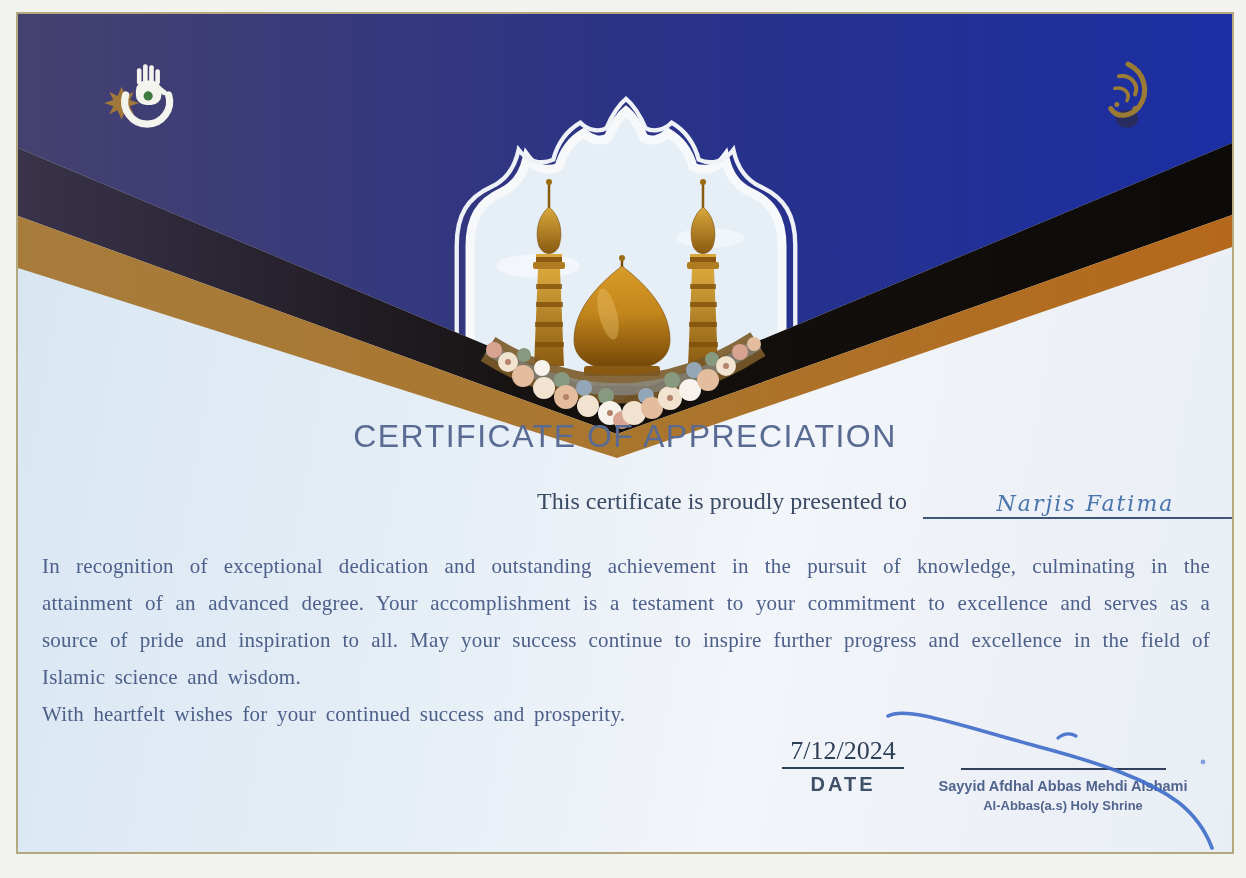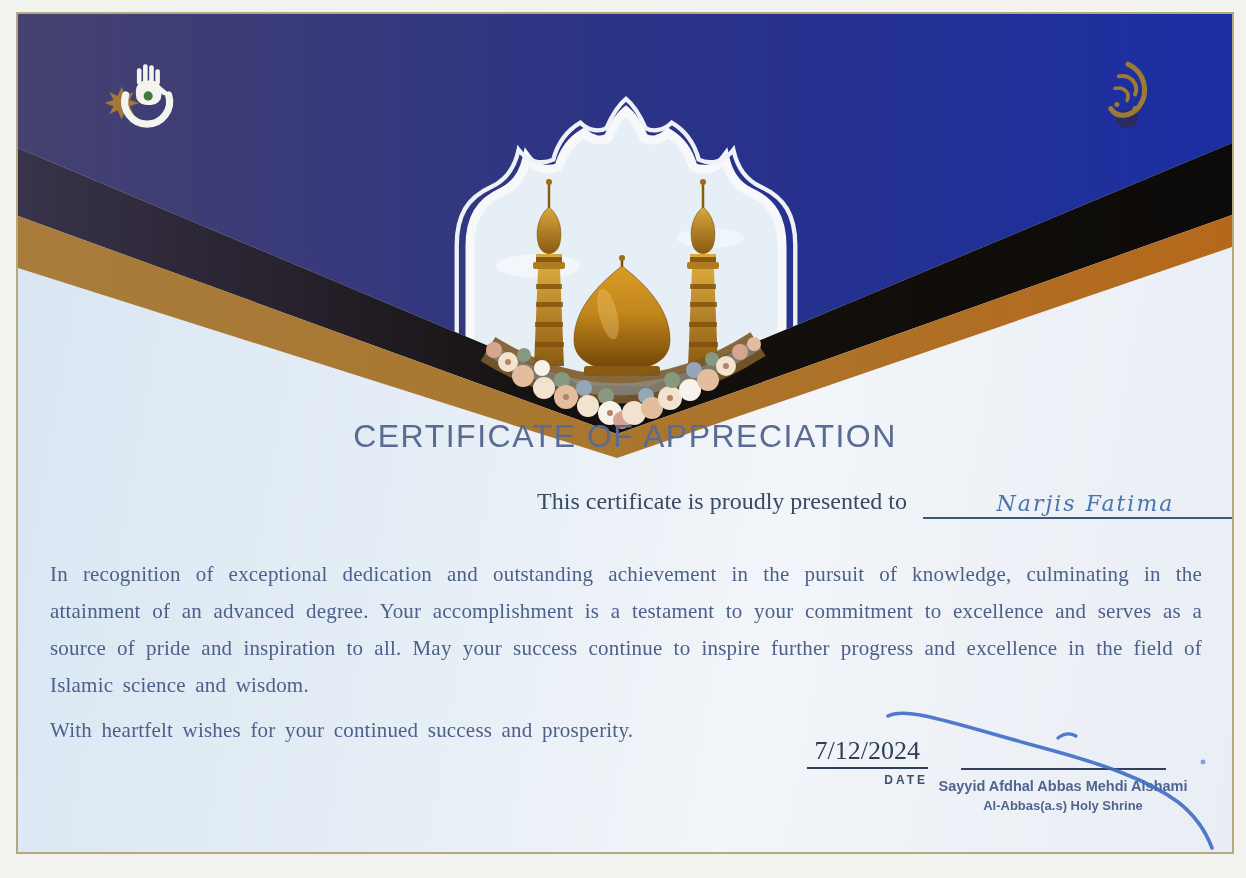--- a/index.html
+++ b/index.html
@@ -36,33 +36,33 @@
   }
   .recipient{
     font-family:"DejaVu Serif", serif;font-style:italic;
     font-size:22px;color:#4a75ad;letter-spacing:2px;
   }
   .body-text{
     position:absolute;left:24px;top:534px;width:1168px;
     font-size:21px;line-height:37px;color:#4d608a;
     text-align:justify;word-spacing:4px;letter-spacing:0.2px;
   }
-  .body-text p{margin:8px;font-family:Liberation Serif, serif;}
+  .body-text p{margin:0;font-family:Liberation Serif, serif;}
   .body-text .closing{text-align:left;}
 
   .date-block{
-    position:absolute;left:740px;top:722px;width:170px;text-align:right;
+    position:absolute;left:740px;top:722px;width:170px;text-align:center;
   }
   .date-value{
     display:inline-block;font-size:26px;color:#2e3f58;
     border-bottom:2px solid #2e3f58;padding:0 8px 1px;
   }
   .date-label{
     margin-top:4px;font-family:"Liberation Sans", sans-serif;
-    font-size:12px;font-weight:bold;letter-spacing:3px;color:#3f5069;
+    font-size:20px;font-weight:bold;letter-spacing:3px;color:#3f5069;
   }
   .sig-block{
     position:absolute;left:920px;top:754px;width:250px;text-align:center;
     font-family:"Liberation Sans", sans-serif;
   }
   .sig-line{width:205px;height:0;border-top:2px solid #31415c;margin:0 auto 8px;}
   .sig-name{font-size:14.5px;font-weight:bold;color:#51648e;}
   .sig-org{margin-top:4px;font-size:13px;font-weight:bold;color:#51648e;}
   .pen-signature{position:absolute;left:828px;top:668px;width:400px;height:200px;pointer-events:none;}
 </style>

